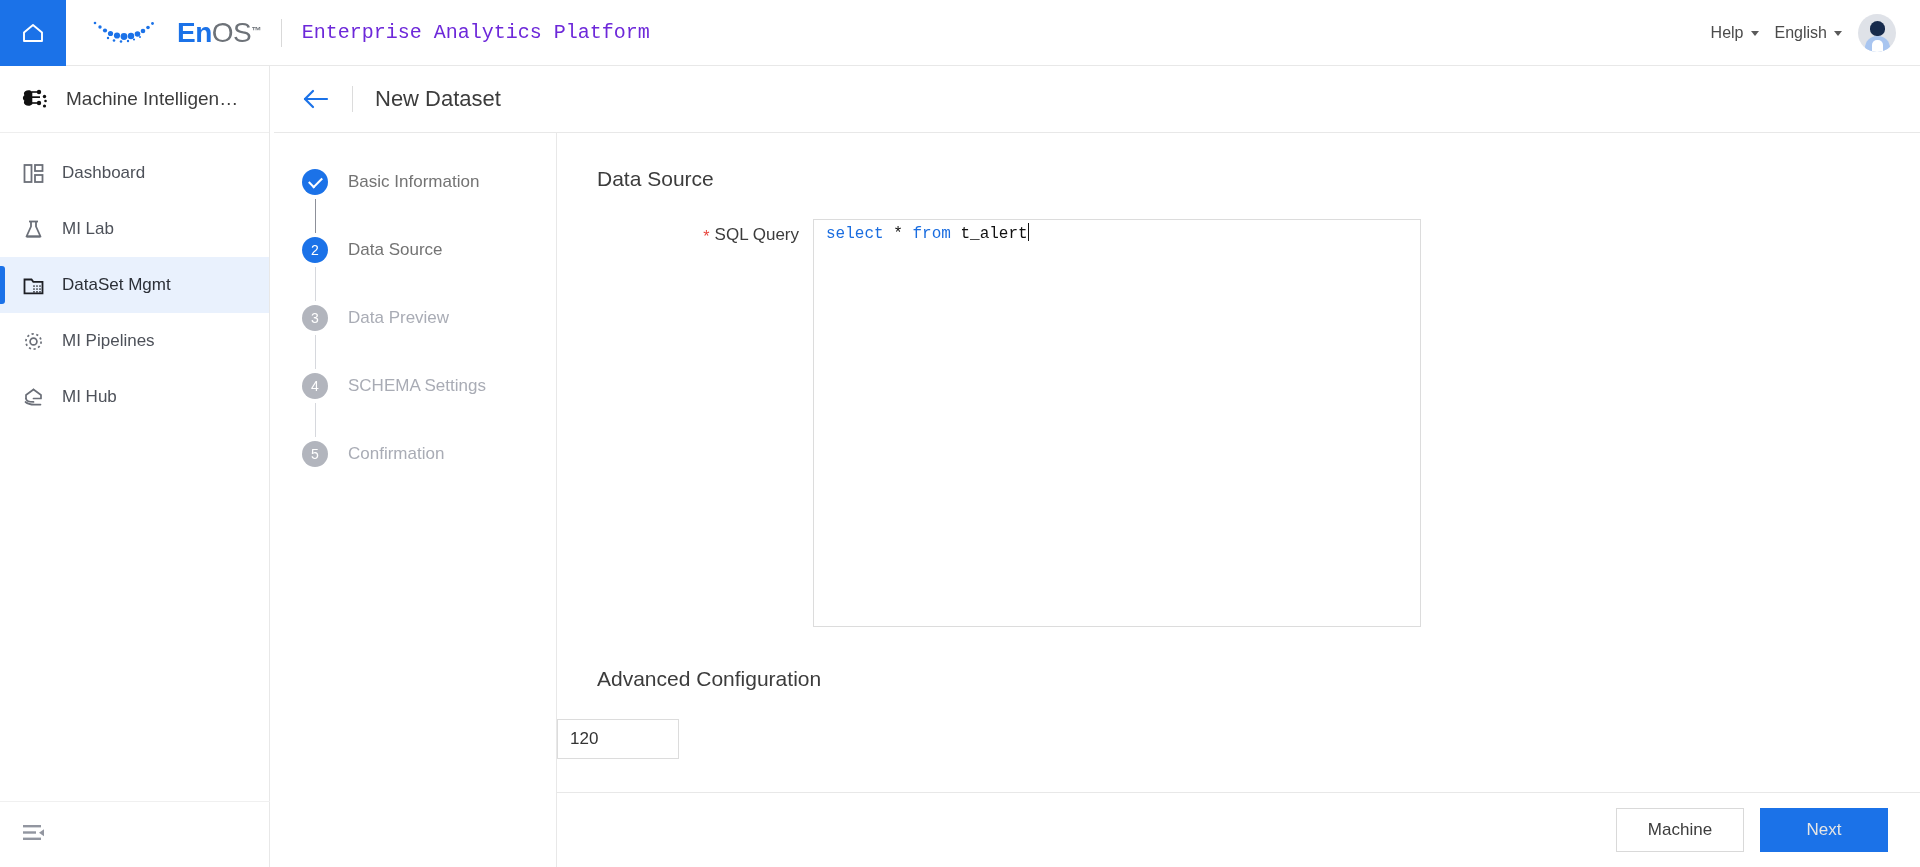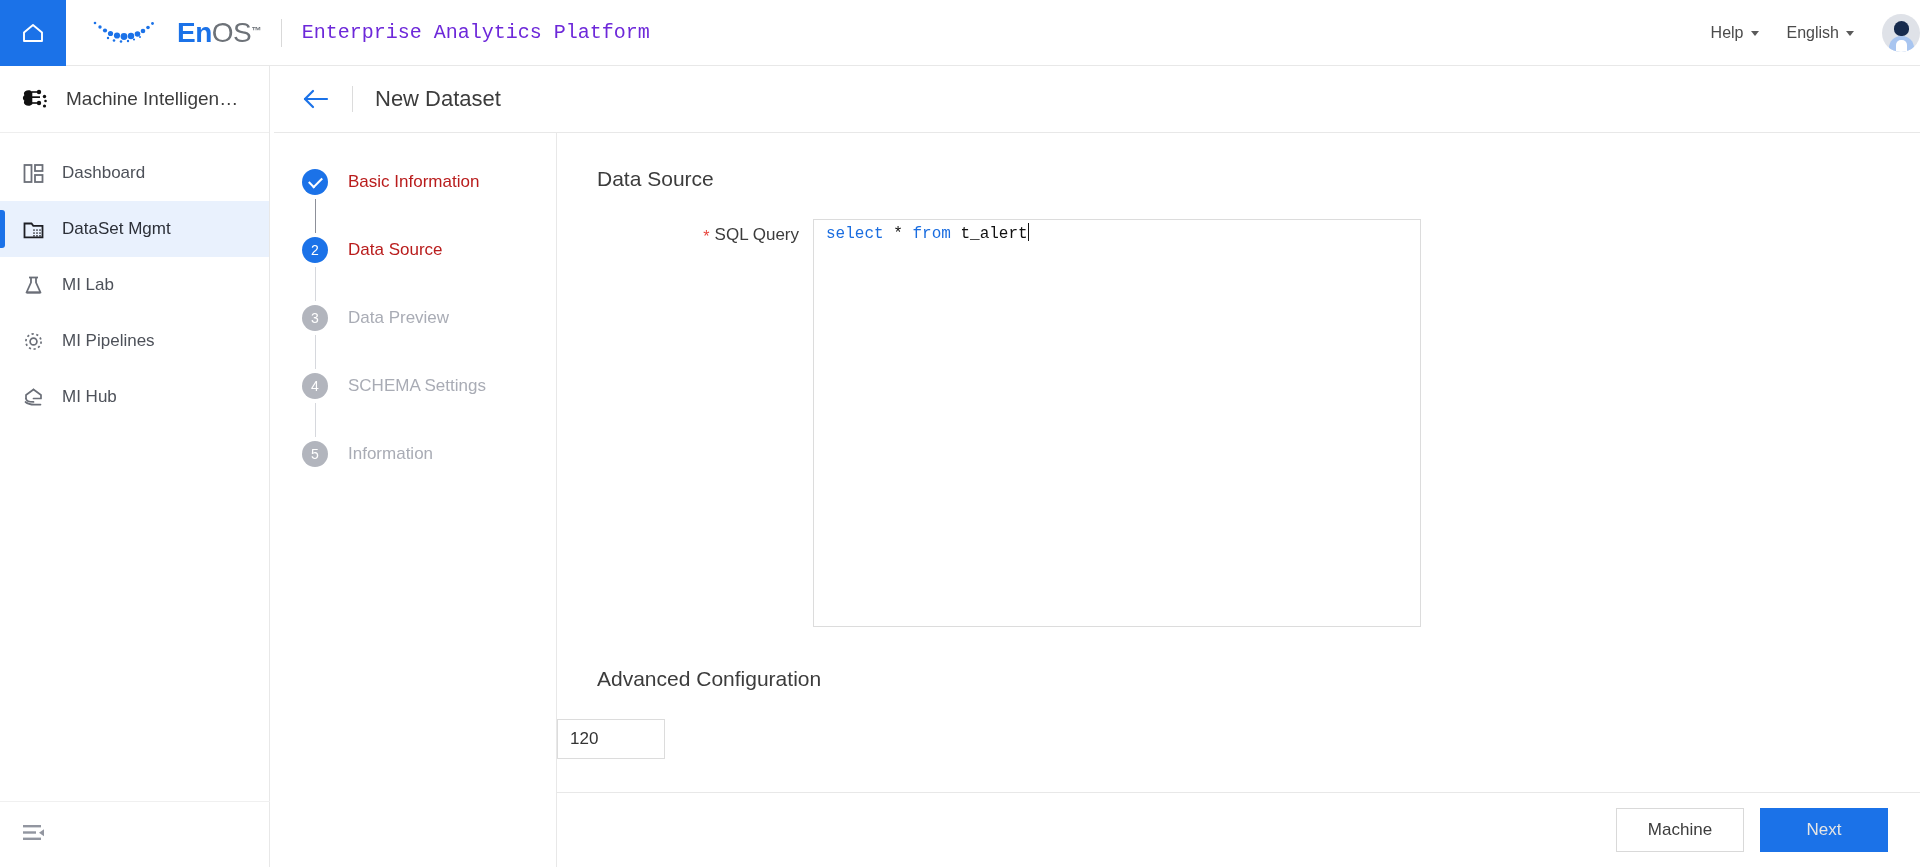--- a/index.html
+++ b/index.html
@@ -34,21 +34,22 @@
   .enos-en { color: #1b72e8; }
   .enos-os { color: #6d7278; font-weight: normal; }
   .enos-tm { font-size: 10px; color: #6d7278; vertical-align: super; position: relative; top: -8px; }
   .topbar-divider {
     width: 1px; height: 28px; background: #d9d9d9; margin: 0 20px;
   }
   .platform-title {
     font-size: 20px; color: #6d28d9; font-weight: normal; font-family: Liberation Mono, monospace;
   }
   .topbar-right {
-    margin-left: auto; display: flex; align-items: center; gap: 28px;
+    margin-left: auto; display: flex; align-items: center; gap: 16px;
+    padding-right: 24px;
     justify-content: center;
   }
   .topbar-link {
     font-size: 16px; color: #4b4b4b; display: flex; align-items: center; gap: 7px;
     cursor: pointer;
   }
   .caret-down {
     width: 0; height: 0; border-left: 4.5px solid transparent;
     border-right: 4.5px solid transparent; border-top: 5px solid #5a5a5a;
     display: inline-block; position: relative; top: 1px;
@@ -125,21 +126,21 @@
   }
   .step:last-child { margin-bottom: 0; }
   .step-badge {
     width: 26px; height: 26px; border-radius: 50%; flex: 0 0 26px;
     display: flex; align-items: center; justify-content: center;
     font-size: 14px; color: #ffffff; background: #b2b5bd;
     position: relative; z-index: 2;
   }
   .step-badge.done, .step-badge.current { background: #1b72e8; }
   .step-label { font-size: 17px; color: #a9acb5; white-space: nowrap; }
-  .step.done .step-label, .step.current .step-label { color: #b91c1c; }
+  .step.done .step-label, .step.current .step-label { color: #737373; }
   .step-connector {
     position: absolute; left: 44.5px; width: 1px; height: 34px; background: #d6d8dd;
   }
   .step-connector.dark { background: #8d9099; }
   .check {
     width: 13px; height: 8px; border-left: 2.2px solid #fff; border-bottom: 2.2px solid #fff;
     transform: rotate(-45deg); margin-top: -3px;
   }
 
   
@@ -166,21 +167,21 @@
   .kw { color: #1a6de0; }
   .op { color: #111111; }
   .cursor-bar {
     display: inline-block; width: 1px; height: 18px; background: #111;
     vertical-align: -3px; margin-left: 0px;
   }
   .adv-title {
     font-size: 21px; color: #3c3c3c; margin-left: 40px; margin-top: 40px;
   }
   .timeout-input {
-    width: 108px; height: 40px; border: 1px solid #dcdcdc; background: #fff;
+    width: 122px; height: 40px; border: 1px solid #dcdcdc; background: #fff;
     font-size: 17px; color: #333; padding: 0 12px;
     font-family: "Liberation Sans", sans-serif;
   }
 
   
   .footer {
     position: absolute; left: 557px; top: 792px; width: 1363px; height: 75px;
     background: #ffffff; border-top: 1px solid #e8e8e8;
     display: flex; align-items: center; justify-content: flex-end;
     gap: 16px; padding-right: 32px;
@@ -280,20 +281,33 @@
             <g fill="none" stroke="#6b6f78" stroke-width="1.8">
               <rect x="2.5" y="3" width="7" height="17"></rect>
               <rect x="13" y="3" width="7.5" height="6"></rect>
               <rect x="13" y="13" width="7.5" height="7"></rect>
             </g>
           </svg>
         </span>
         <span class="nav-label">Dashboard</span>
       </div>
 
+      <div class="nav-item">
+        <span class="nav-icon">
+          <svg width="23" height="23" viewBox="0 0 23 23">
+            <g fill="none" stroke="#6b6f78" stroke-width="1.8" stroke-linejoin="round">
+              <path d="M7 3.5h9"></path>
+              <path d="M9 3.5v5L4.5 18.5h14L14 8.5v-5"></path>
+              <path d="M5 18.5h13"></path>
+            </g>
+          </svg>
+        </span>
+        <span class="nav-label">MI Lab</span>
+      </div>
+
       <div class="nav-item active">
         <span class="nav-icon">
           <svg width="23" height="23" viewBox="0 0 23 23">
             <path d="M2.5 5.5h7l1.8 2.4h9.2v11.5H2.5z" fill="none" stroke="#1d1f24" stroke-width="1.8"></path>
             <g fill="#1d1f24">
               <circle cx="12" cy="12" r="0.85"></circle>
                 <circle cx="15" cy="12" r="0.85"></circle>
                 <circle cx="18" cy="12" r="0.85"></circle>
               <circle cx="12" cy="15" r="0.85"></circle>
                 <circle cx="15" cy="15" r="0.85"></circle>
@@ -303,33 +317,20 @@
                 <circle cx="18" cy="17.8" r="0.85"></circle>
             </g>
           </svg>
         </span>
         <span class="nav-label">DataSet Mgmt</span>
       </div>
 
       <div class="nav-item">
         <span class="nav-icon">
           <svg width="23" height="23" viewBox="0 0 23 23">
-            <g fill="none" stroke="#6b6f78" stroke-width="1.8" stroke-linejoin="round">
-              <path d="M7 3.5h9"></path>
-              <path d="M9 3.5v5L4.5 18.5h14L14 8.5v-5"></path>
-              <path d="M5 18.5h13"></path>
-            </g>
-          </svg>
-        </span>
-        <span class="nav-label">MI Lab</span>
-      </div>
-
-      <div class="nav-item">
-        <span class="nav-icon">
-          <svg width="23" height="23" viewBox="0 0 23 23">
             <g fill="none" stroke="#6b6f78" stroke-width="1.7">
               <circle cx="11.5" cy="11.5" r="3.4"></circle>
               <circle cx="11.5" cy="11.5" r="7.6" stroke-dasharray="2.2 2.6"></circle>
             </g>
           </svg>
         </span>
         <span class="nav-label">MI Pipelines</span>
       </div>
 
       <div class="nav-item">
@@ -397,21 +398,21 @@
     </div>
 
     <div class="step">
       <span class="step-badge">4</span>
       <span class="step-label">SCHEMA Settings</span>
       <span class="step-connector" style="top:34px;"></span>
     </div>
 
     <div class="step">
       <span class="step-badge">5</span>
-      <span class="step-label">Information</span>
+      <span class="step-label">Confirmation</span>
     </div>
   </div>
 
   <div class="main">
 
     <div class="section-title">Data Source</div>
 
     <div class="form-row">
       <div class="form-label">
         <span class="req-star">*</span><span>SQL Query</span>

